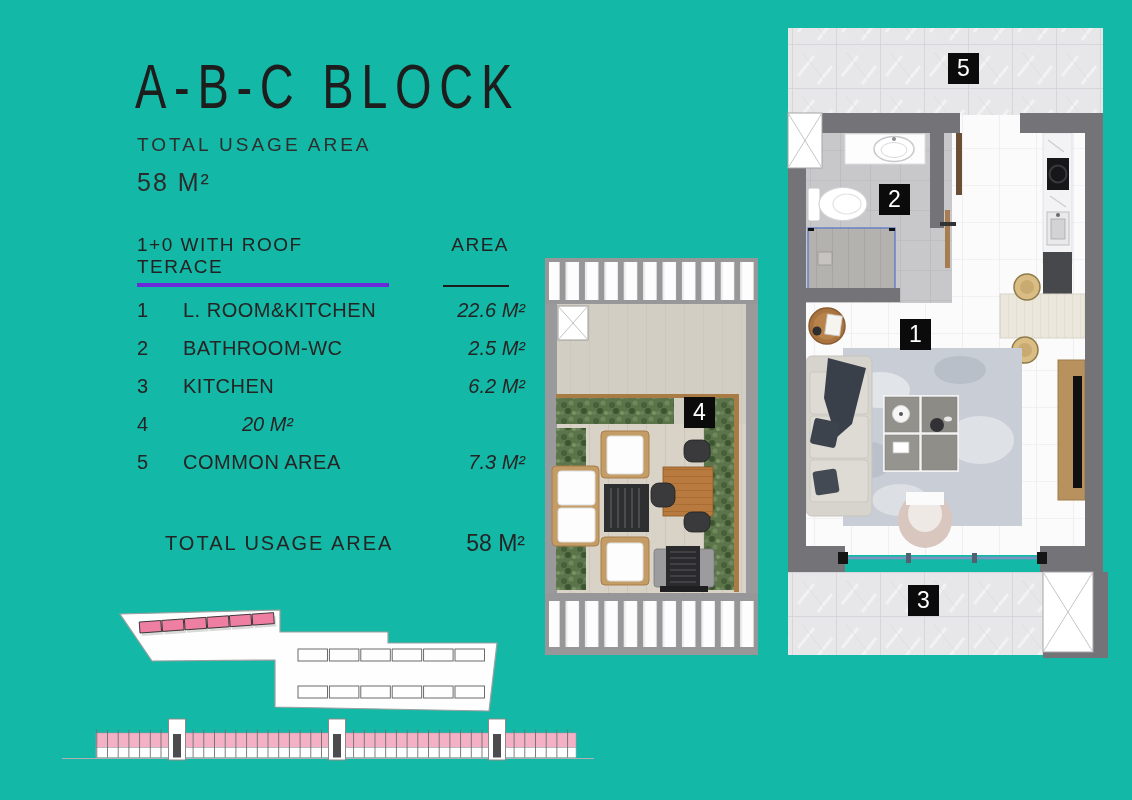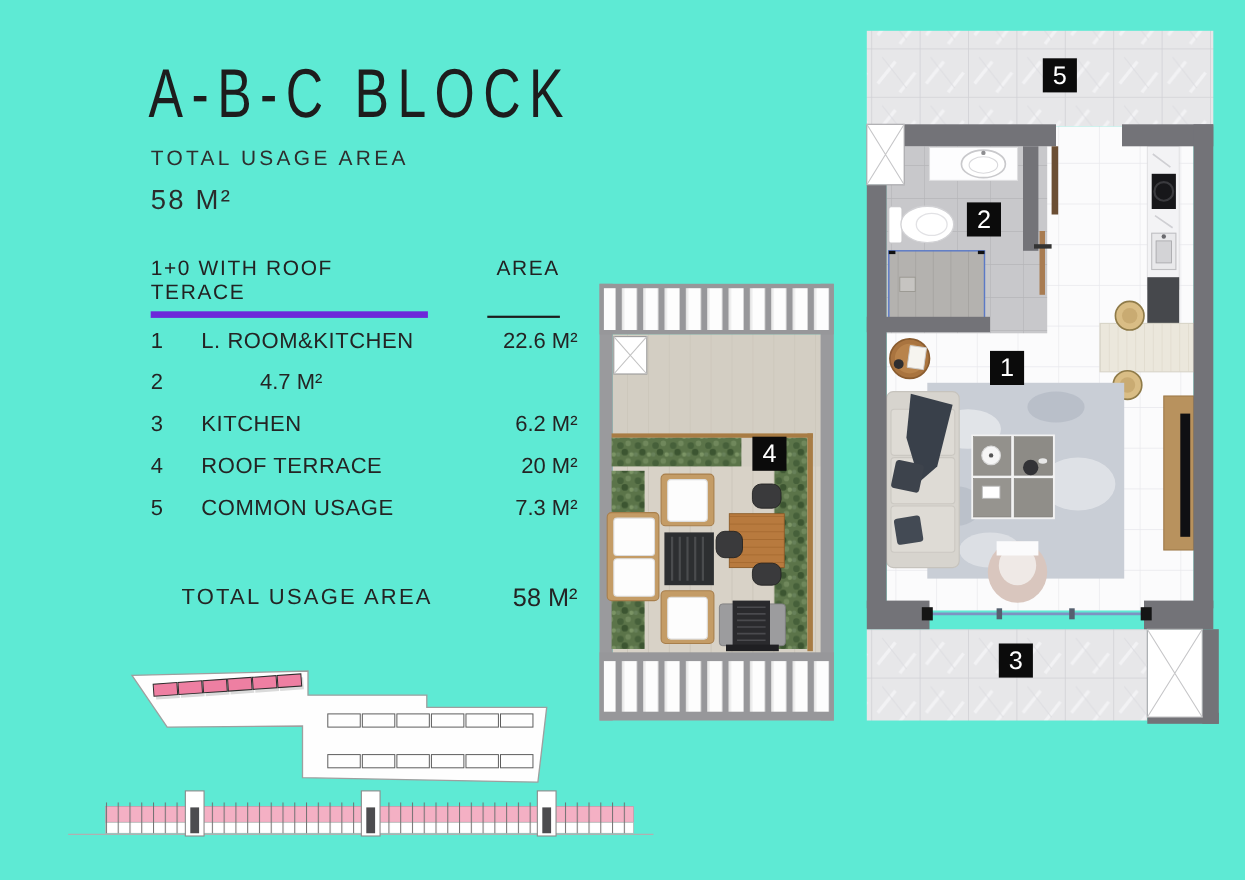--- a/index.html
+++ b/index.html
@@ -1,30 +1,30 @@
 <!DOCTYPE html>
 <html><head>
 <meta charset="utf-8">
 <style>
   html,body{margin:0;padding:0;background:#ffffff;}
-  .page{position:relative;width:1132px;height:800px;background:#5eead4;overflow:hidden;
+  .page{position:relative;width:1132px;height:800px;background:#14b8a6;overflow:hidden;
         font-family:"Liberation Sans",sans-serif;color:#222;}
   .abs{position:absolute;}
   .title{left:135px;top:50px;font-size:49px;letter-spacing:8px;font-weight:normal;
          color:#1d1d1d;transform:scale(.96,1.28);transform-origin:top left;white-space:nowrap;}
   .subtitle{left:137px;top:134px;font-size:19px;letter-spacing:3px;color:#2e2e2e;}
   .totaltop{left:137px;top:168px;font-size:25px;letter-spacing:2px;color:#2b2b2b;}
   .thead{left:137px;top:234px;width:372px;display:flex;justify-content:space-between;}
-  .thead .h1{font-size:19px;letter-spacing:1.5px;border-bottom:6px solid #6d28d9;padding-bottom:5px;width:252px;}
+  .thead .h1{font-size:19px;letter-spacing:1.5px;border-bottom:4px solid #6d28d9;padding-bottom:5px;width:252px;}
   .thead .h2{font-size:19px;letter-spacing:1.5px;border-bottom:2px solid #1c1c1c;padding-bottom:5px;width:66px;text-align:right;}
   .trows{left:137px;top:291px;width:388px;}
   .trow{display:flex;align-items:center;height:38px;font-size:20px;color:#242424;}
   .trow .no{width:46px;}
   .trow .name{flex:1;letter-spacing:.5px;}
-  .trow .area{width:110px;text-align:right;}
+  .trow .area{width:110px;text-align:right;font-style:italic;}
   .totalrow{left:137px;top:530px;width:388px;display:flex;align-items:center;}
   .totalrow .lbl{margin-left:28px;font-size:20px;letter-spacing:2px;color:#242424;flex:1;}
   .totalrow .val{font-size:23px;text-align:right;color:#242424;}
   svg text.numlbl{font-family:"Liberation Sans",sans-serif;font-size:23px;fill:#fff;}
 </style>
 </head>
 <body>
 
 <div class="page">
 
@@ -38,35 +38,35 @@
   </div>
 
   <div class="abs trows">
     <div class="trow">
       <span class="no">1</span>
       <span class="name">L. ROOM&amp;KITCHEN</span>
       <span class="area">22.6 M²</span>
     </div>
     <div class="trow">
       <span class="no">2</span>
-      <span class="area">4.7 M²</span>
+      <span class="name">BATHROOM-WC</span>
+      <span class="area">2.5 M²</span>
     </div>
     <div class="trow">
       <span class="no">3</span>
       <span class="name">KITCHEN</span>
       <span class="area">6.2 M²</span>
     </div>
     <div class="trow">
       <span class="no">4</span>
-      <span class="name">ROOF TERRACE</span>
       <span class="area">20 M²</span>
     </div>
     <div class="trow">
       <span class="no">5</span>
-      <span class="name">COMMON USAGE</span>
+      <span class="name">COMMON AREA</span>
       <span class="area">7.3 M²</span>
     </div>
   </div>
 
   <div class="abs totalrow">
     <span class="lbl">TOTAL USAGE AREA</span>
     <span class="val">58 M²</span>
   </div>
 
   <svg class="abs" style="left:0;top:0" width="1132" height="800" viewBox="0 0 1132 800">

